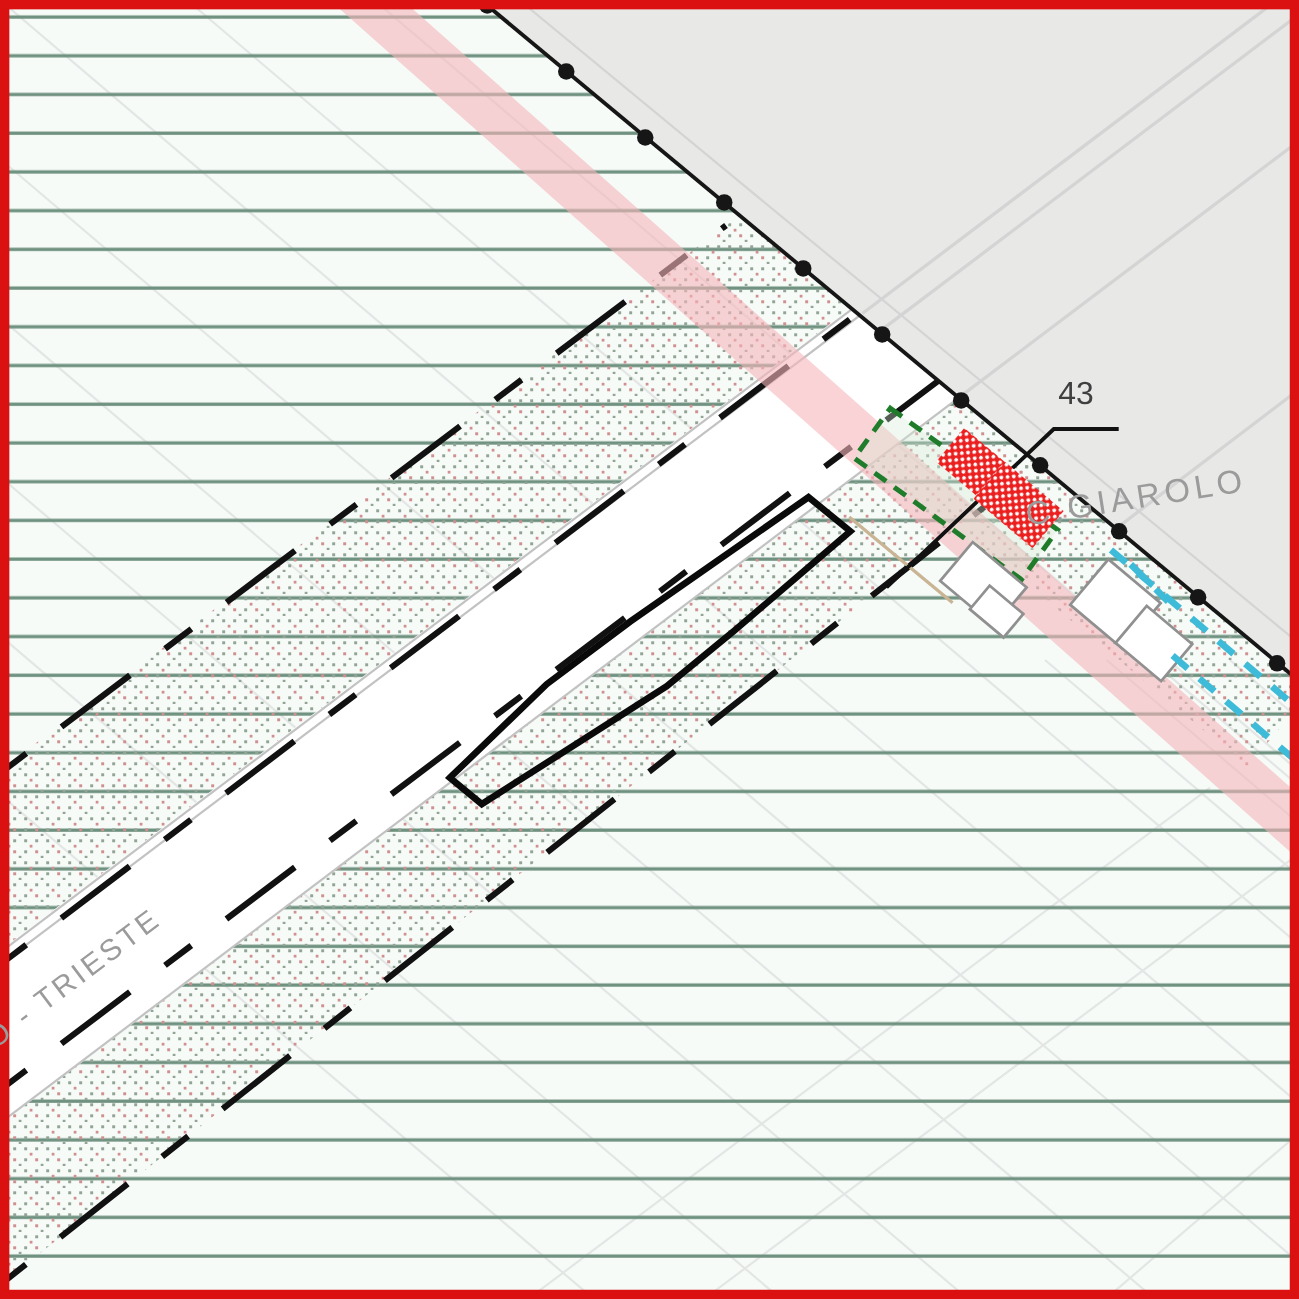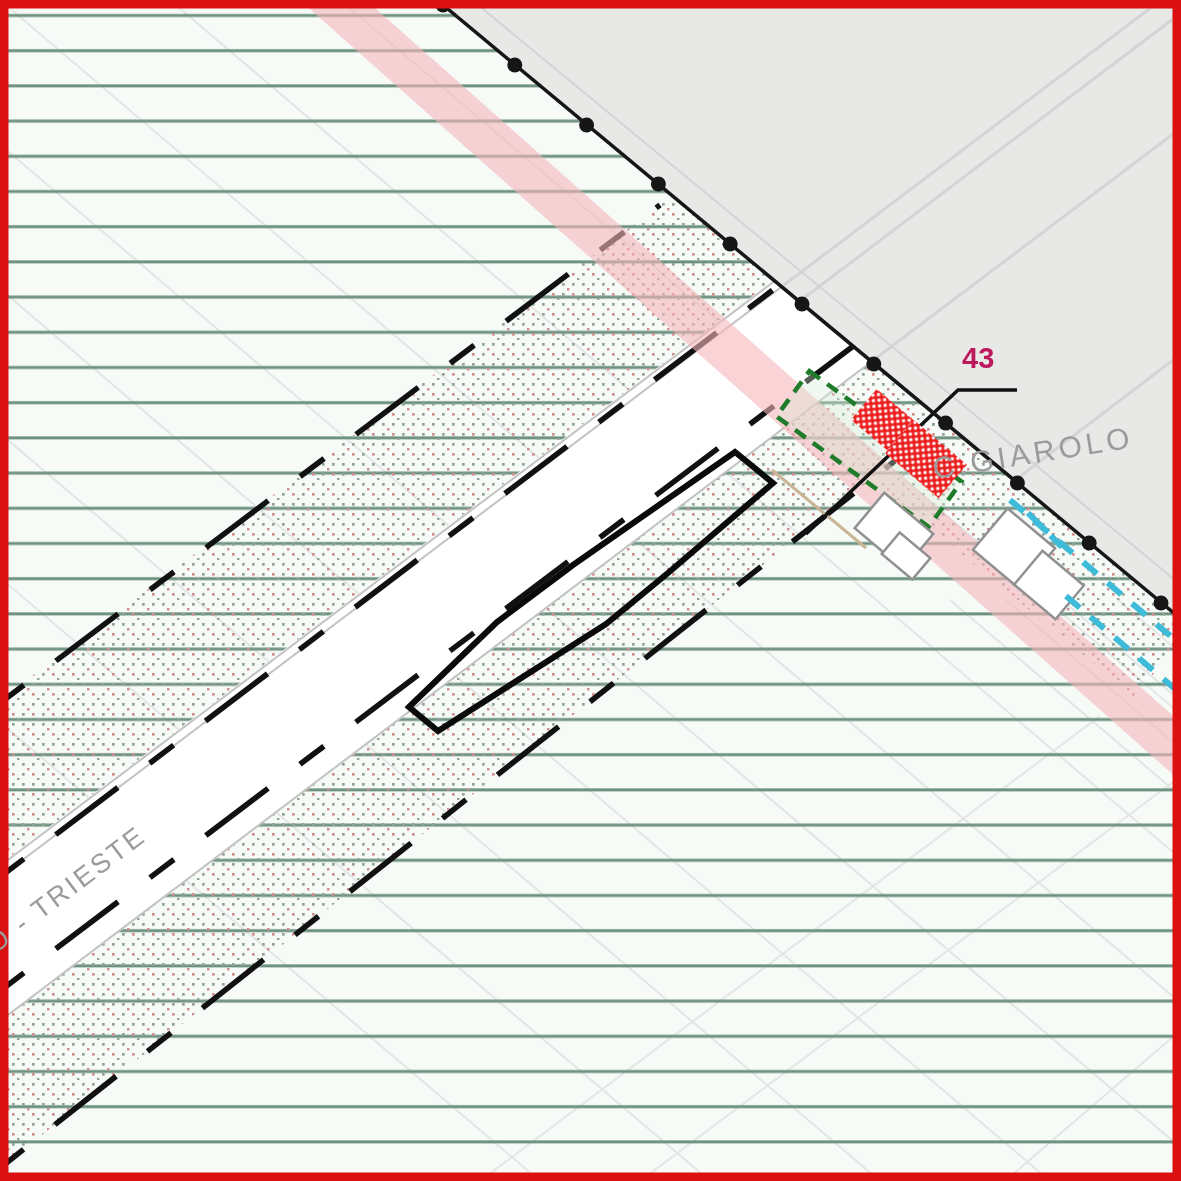--- a/index.html
+++ b/index.html
@@ -5,21 +5,21 @@
   html,body{margin:0;padding:0;background:#ffffff;}
   #stage{
     position:relative;width:1181px;height:1181px;overflow:hidden;
     font-family:"Liberation Sans",sans-serif;
     background:var(--c-map-background,#f6fbf8);
   }
   #stage svg{position:absolute;left:0;top:0;}
   .map-label{position:absolute;white-space:nowrap;pointer-events:none;}
   #label-43{
     left:962px;top:342px;
-    font-size:29px;font-weight:bold;color:#be185d;
+    font-size:29px;font-weight:normal;color:#404040;
     font-family:"Liberation Sans",sans-serif;
   }
   #label-giarolo{
     left:933px;top:452px;
     font-size:30px;color:var(--c-label-gray,#9b9b9b);
     letter-spacing:4px;
     transform:rotate(-9deg);transform-origin:0 50%;
   }
   #label-trieste{
     left:-10px;top:932px;

